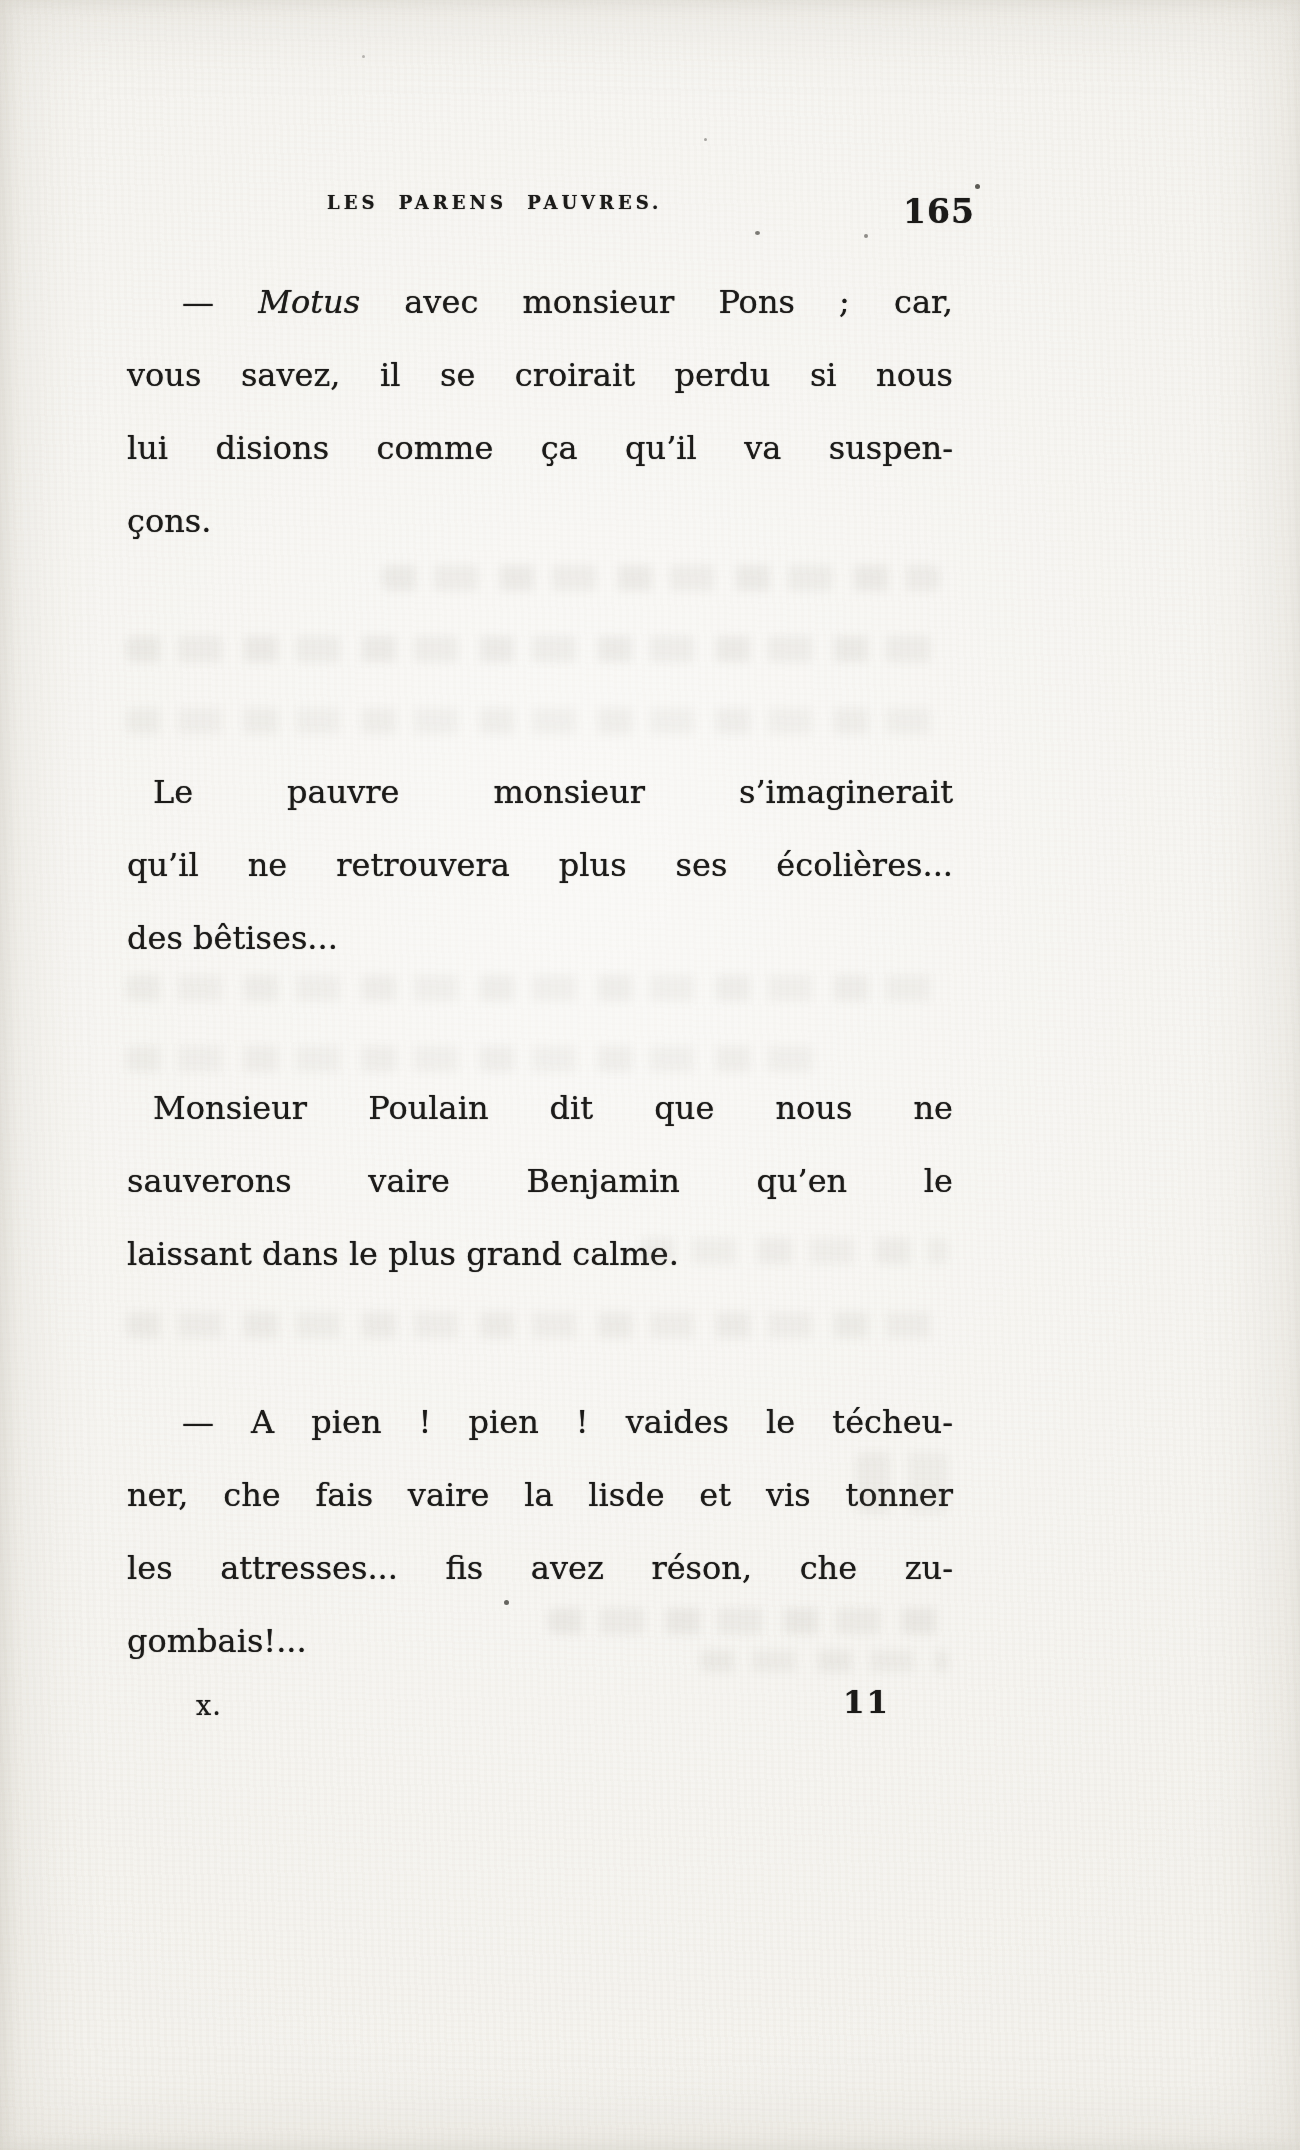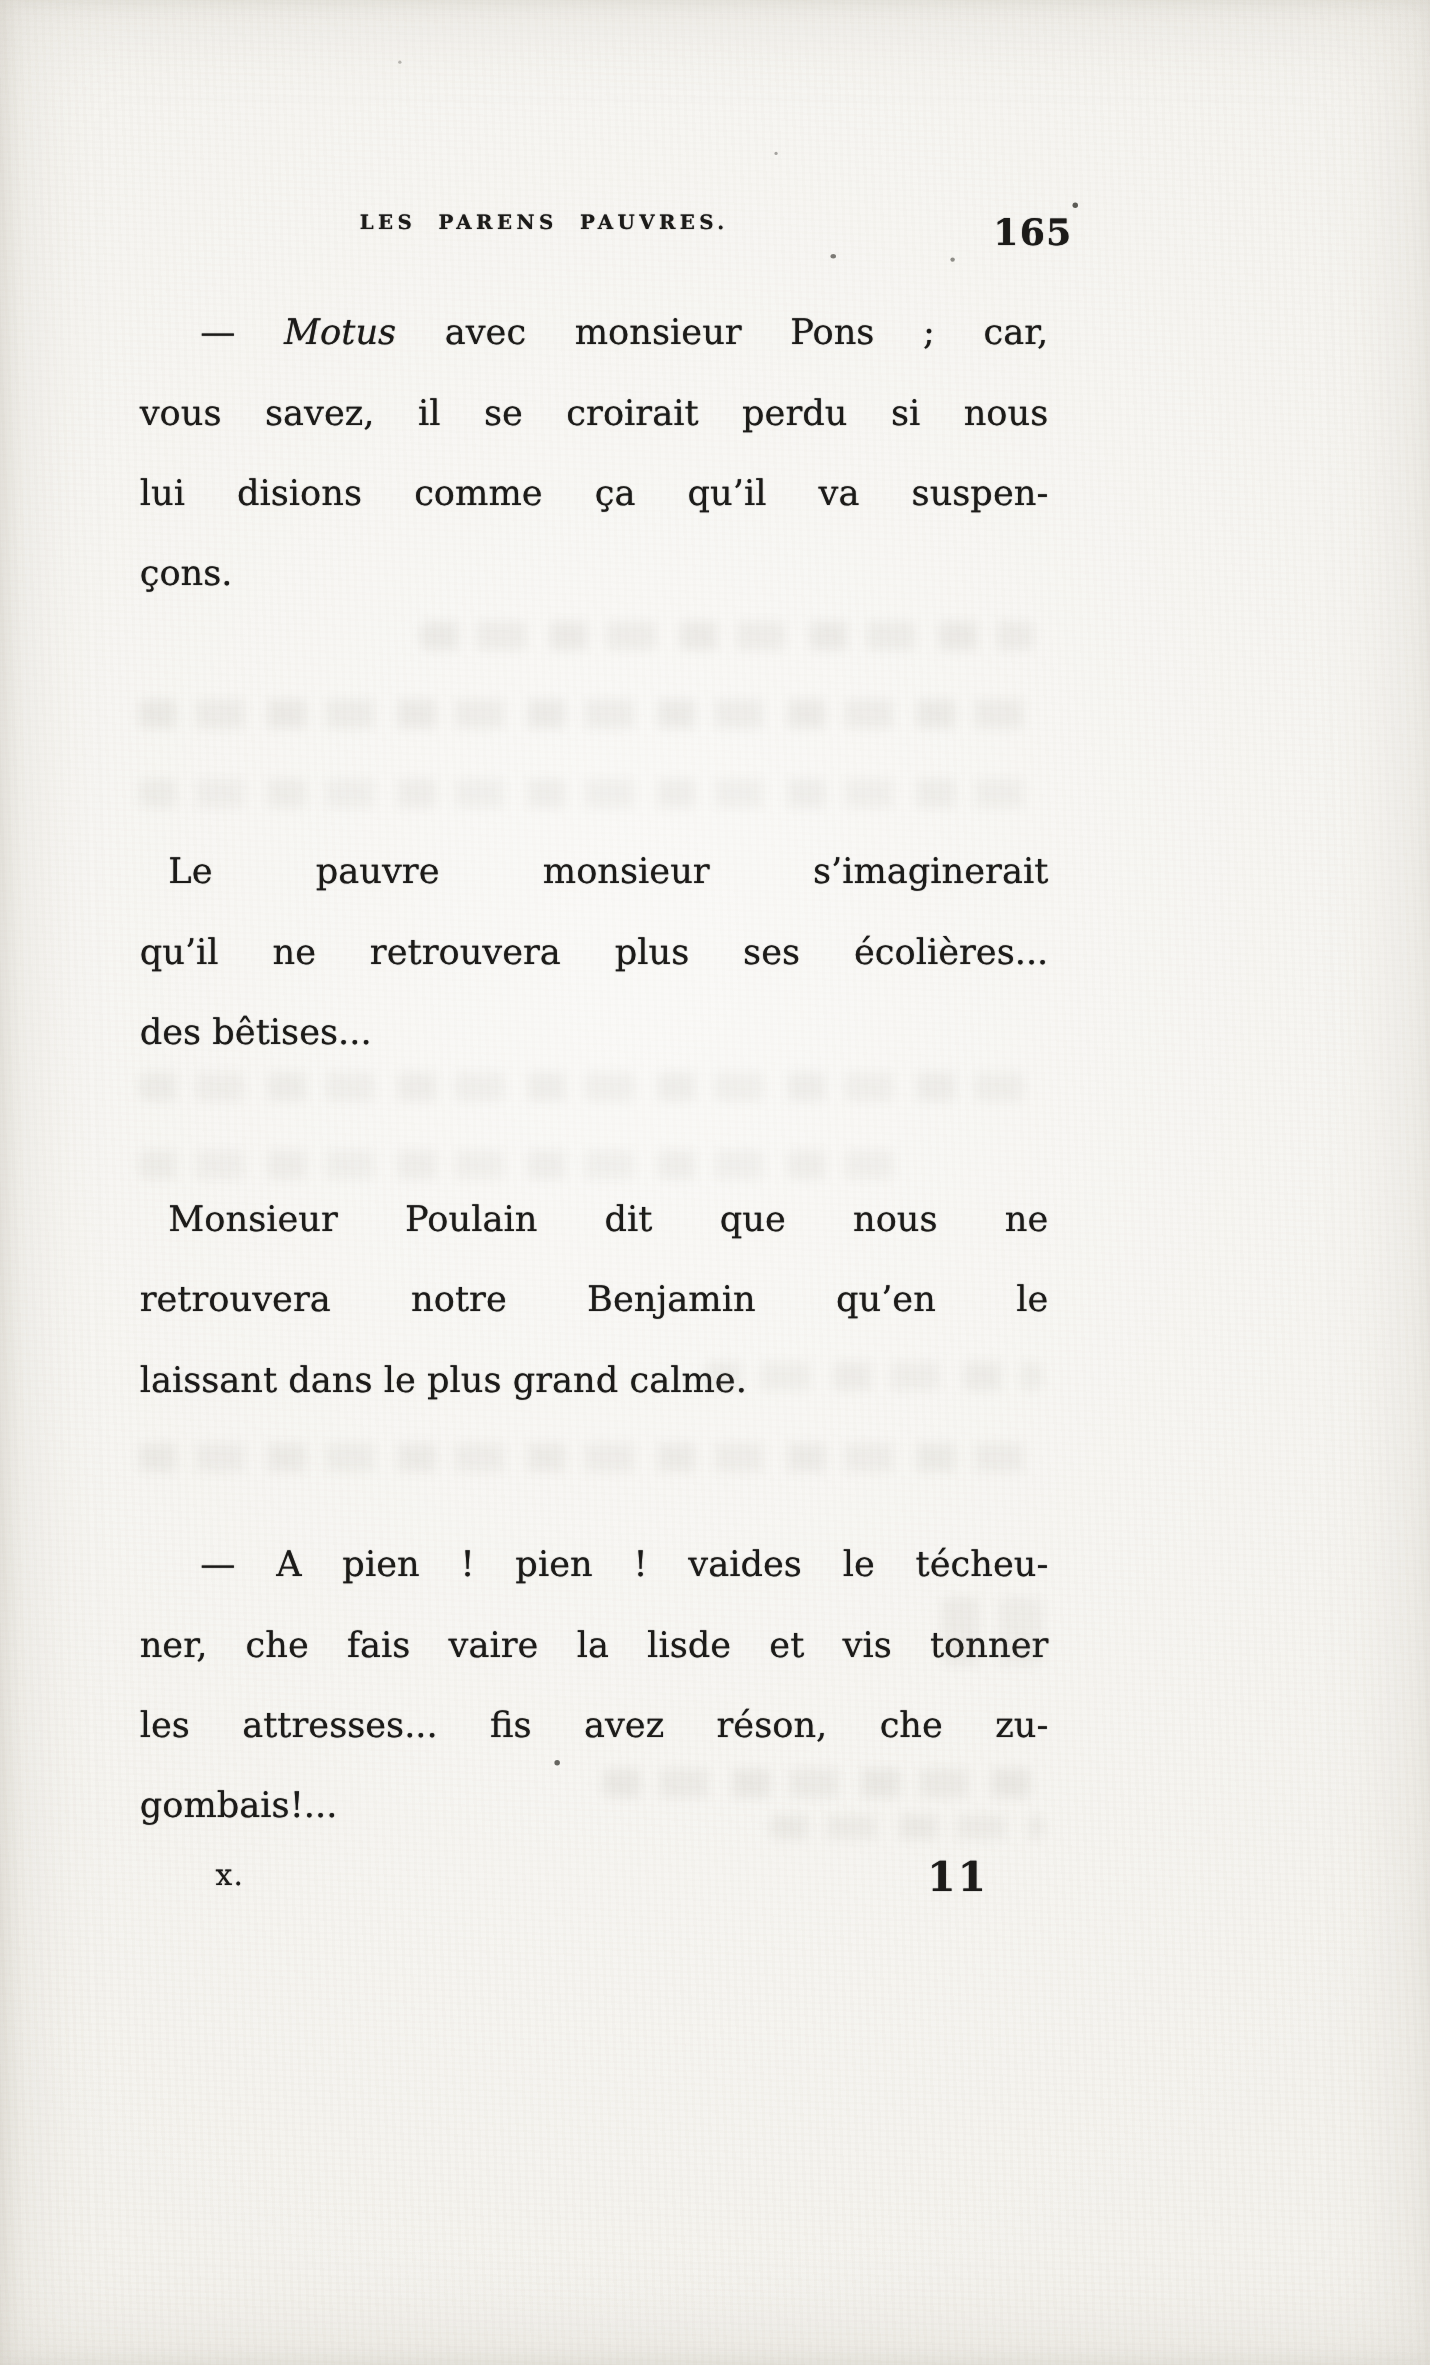--- a/index.html
+++ b/index.html
@@ -41,21 +41,21 @@
   .indent-sm{text-indent:26px;}
   .it{font-style:italic;}
   
   .sig-mark{
     position:absolute;left:196px;top:1690px;
     font-size:27px;letter-spacing:1px;
     text-shadow:0 0 1px rgba(25,25,25,.7);
   }
   .sheet-number{
     position:absolute;left:843px;top:1684px;
-    font-size:37px;font-weight:bold;letter-spacing:2px;
+    font-size:31px;font-weight:bold;letter-spacing:2px;
     text-shadow:0 0 1px rgba(25,25,25,.8);
   }
   
   .ghost{
     position:absolute;height:26px;border-radius:8px;
     background:repeating-linear-gradient(90deg,
       rgba(116,110,98,.55) 0 34px, rgba(116,110,98,0) 34px 52px,
       rgba(116,110,98,.45) 52px 96px, rgba(116,110,98,0) 96px 118px);
     filter:blur(5px);
     opacity:.16;
@@ -95,21 +95,21 @@
   </div>
 
   <div class="para p2">
     <div class="line indent-sm">Le pauvre monsieur s’imaginerait</div>
     <div class="line">qu’il ne retrouvera plus ses écolières...</div>
     <div class="line last">des bêtises...</div>
   </div>
 
   <div class="para p3">
     <div class="line indent-sm">Monsieur Poulain dit que nous ne</div>
-    <div class="line">retrouvera notre Benjamin qu’en le</div>
+    <div class="line">sauverons vaire Benjamin qu’en le</div>
     <div class="line last">laissant dans le plus grand calme.</div>
   </div>
 
   <div class="para p4">
     <div class="line indent-lg">— A pien ! pien ! vaides le técheu-</div>
     <div class="line">ner, che fais vaire la lisde et vis tonner</div>
     <div class="line">les attresses... fis avez réson, che zu-</div>
     <div class="line last">gombais!...</div>
   </div>
 

